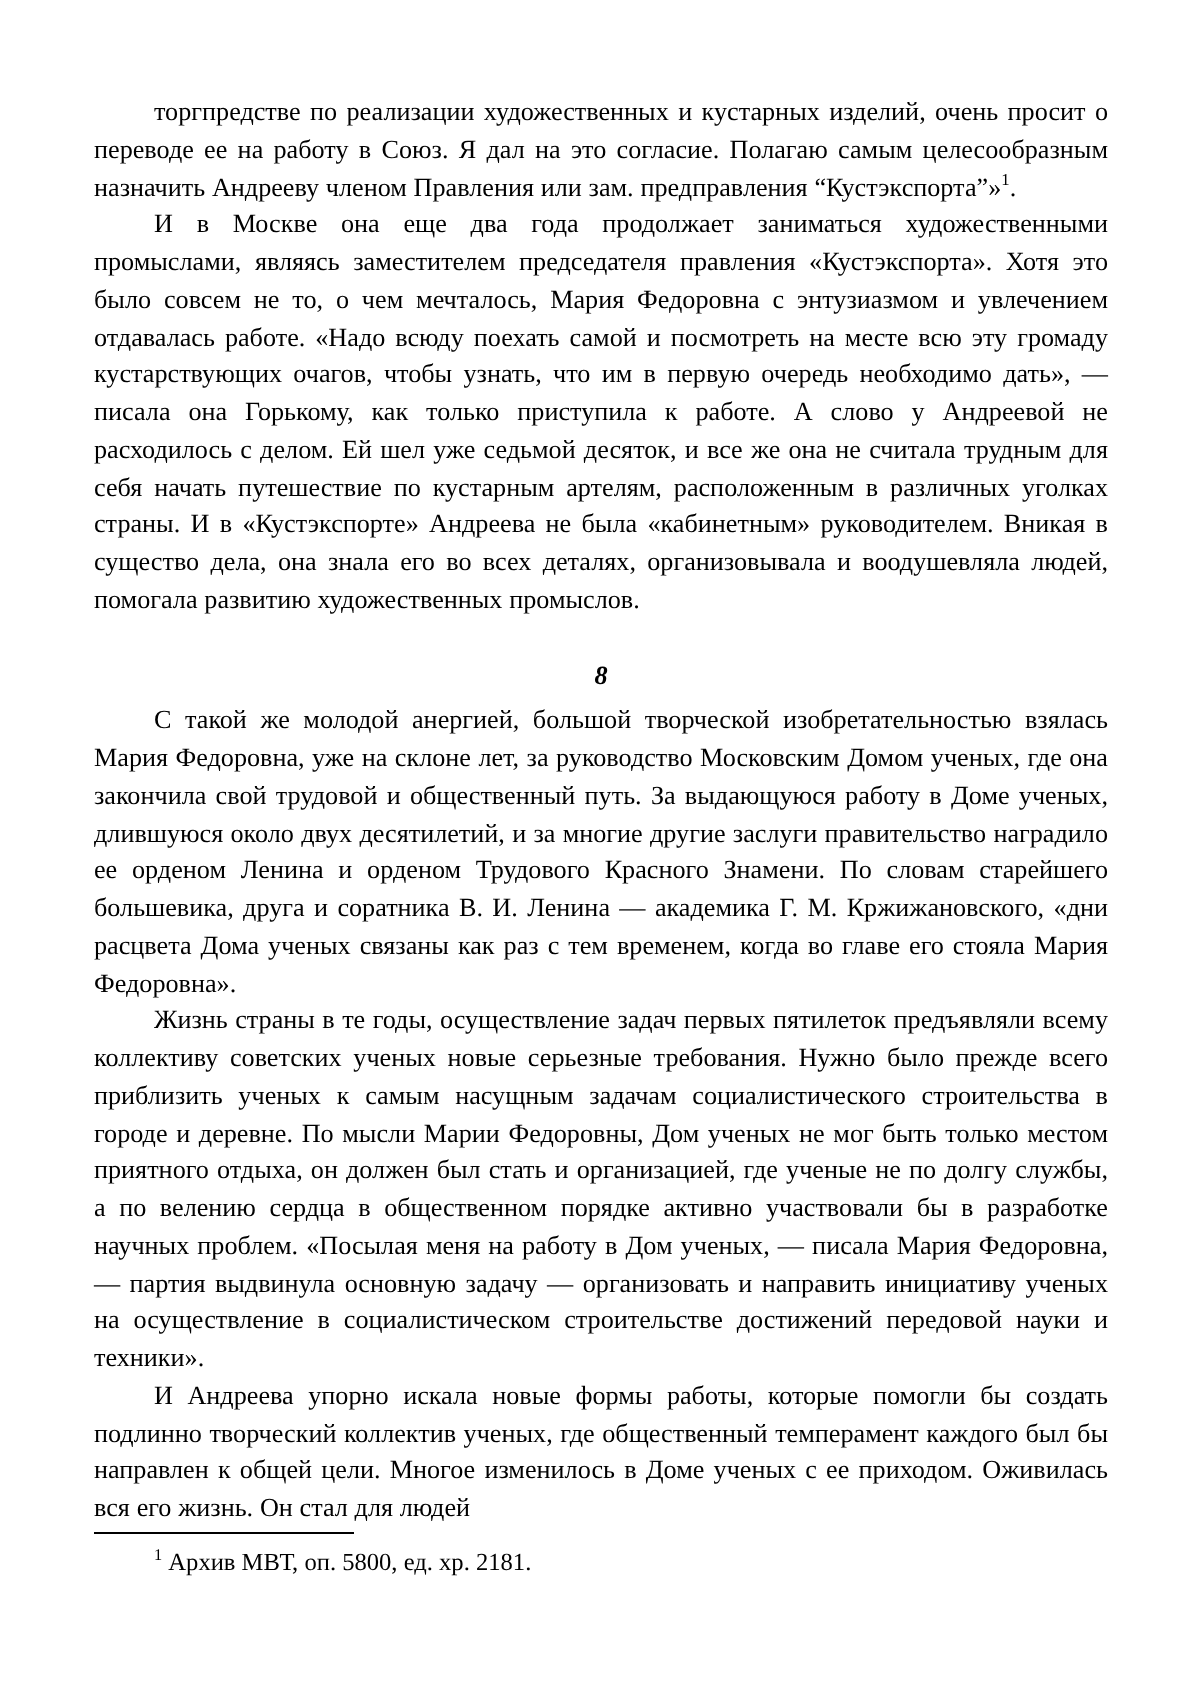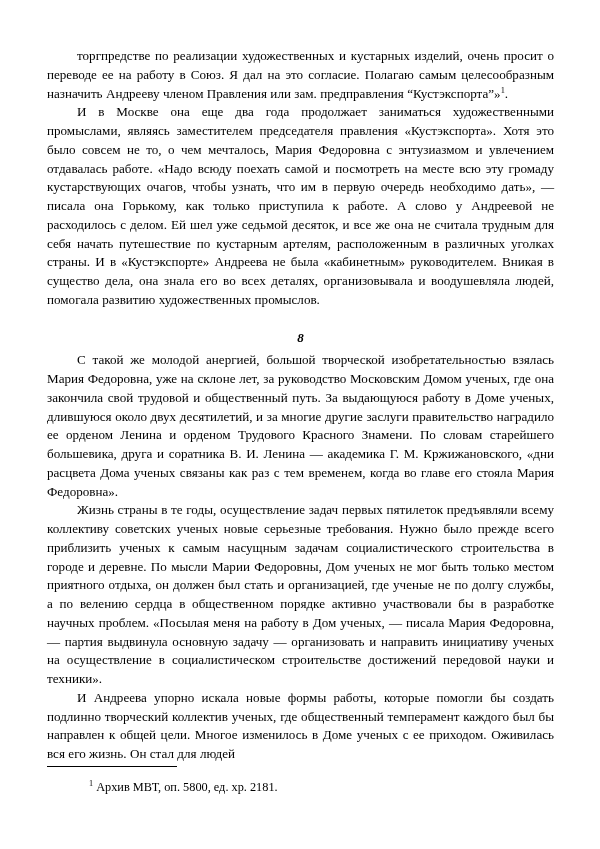--- a/index.html
+++ b/index.html
@@ -65,21 +65,21 @@
     width: 507px;
   }
   .footnote-rule {
     width: 130px;
     height: 0;
     border: 0;
     border-top: 1px solid #000000;
     margin: 0 0 6px 0;
   }
   .footnote-text {
-    margin: 12px;
+    margin: 0;
     padding: 0;
     font-size: 12.3px;
     line-height: 16px;
     text-indent: 30px;
     text-align: left;
   }
   .footnote-text sup {
     font-size: 8.2px;
     vertical-align: super;
     line-height: 0;

